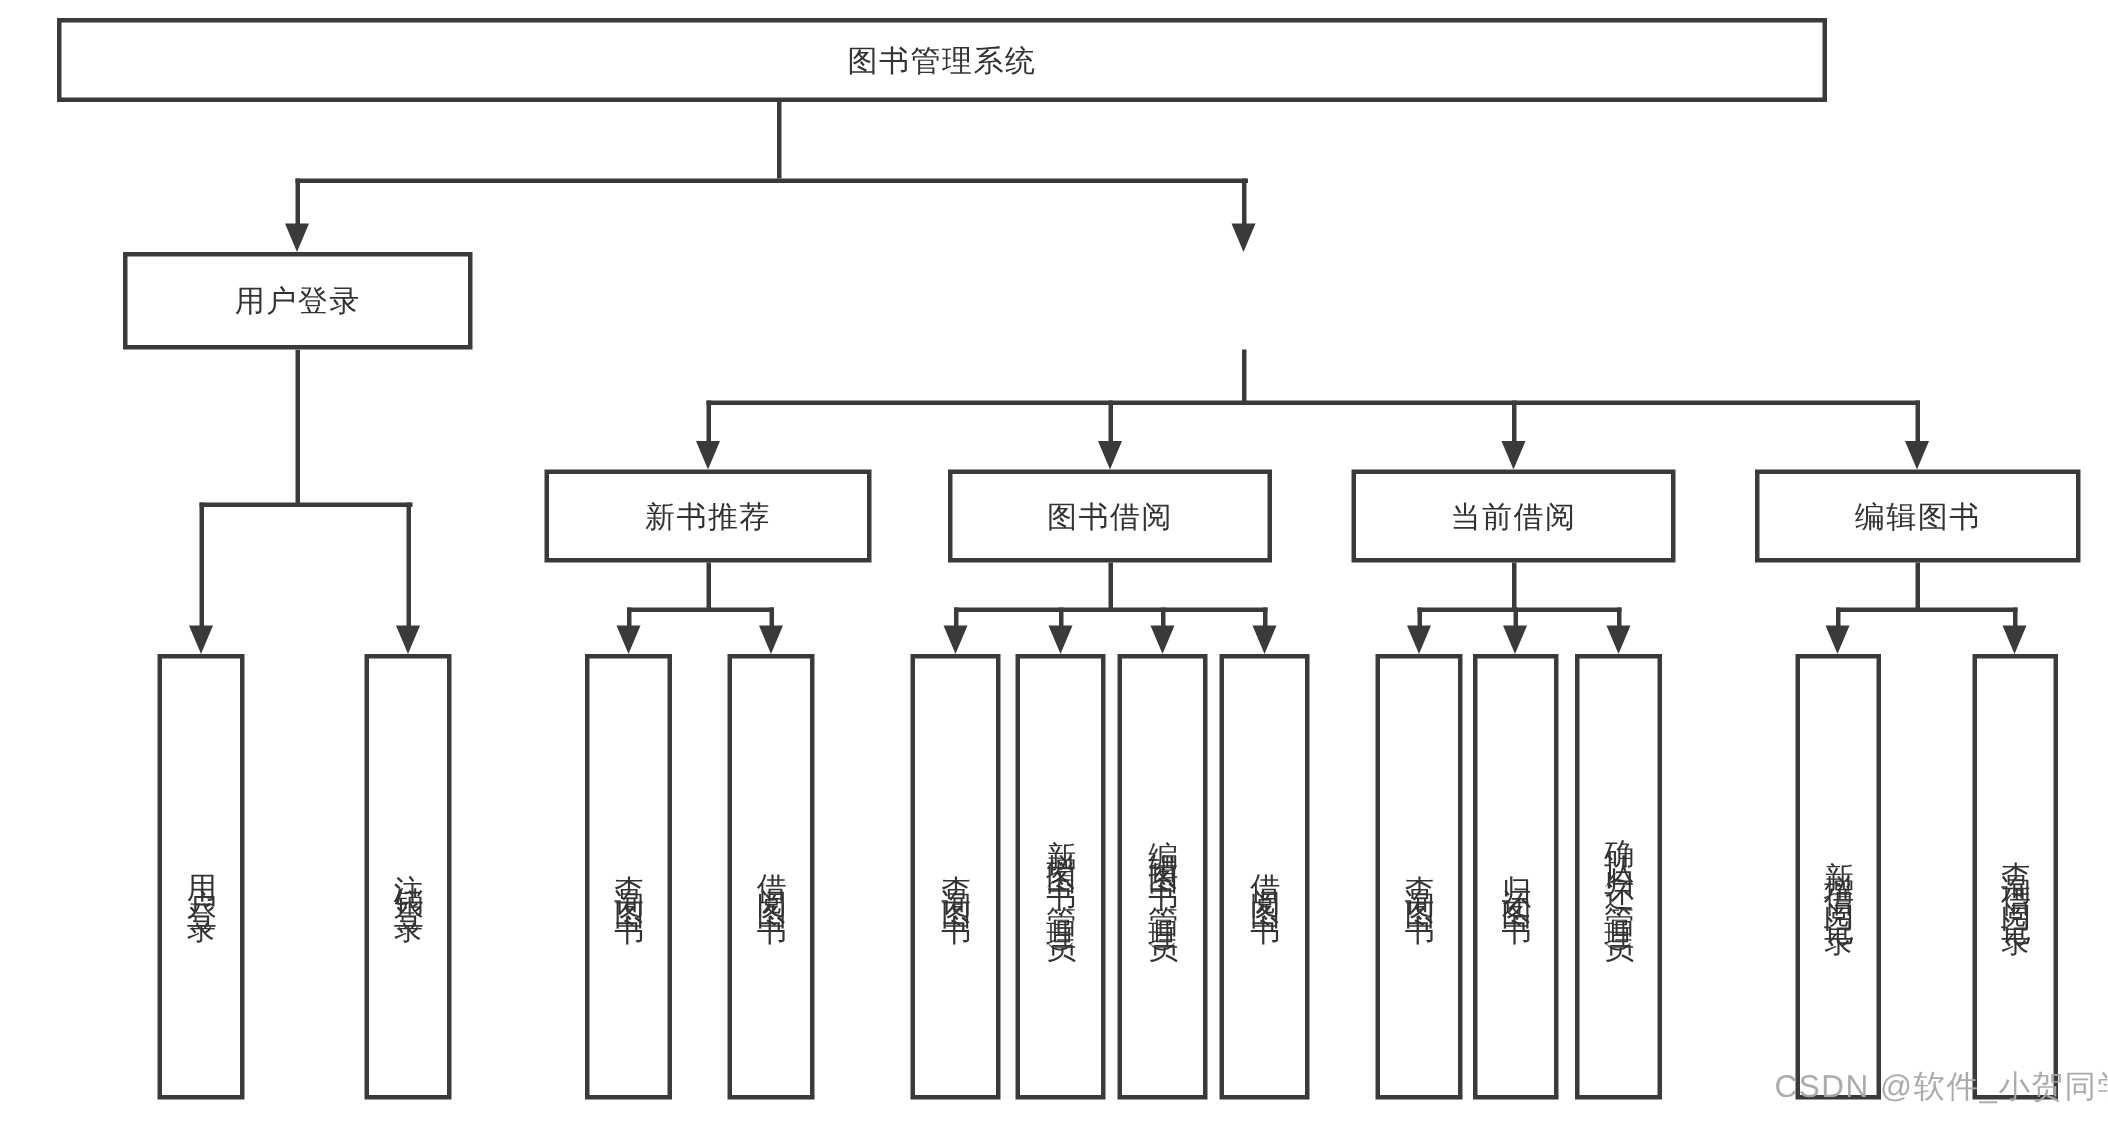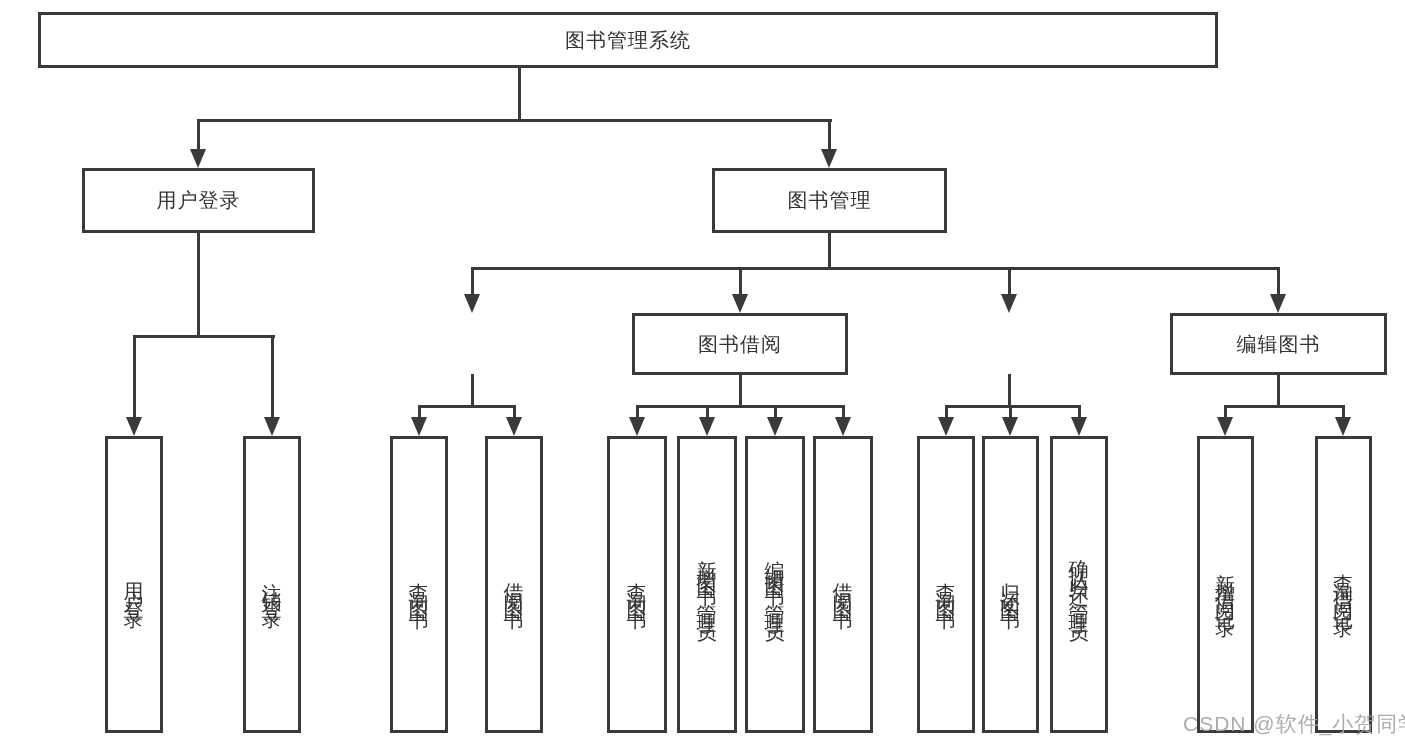--- a/index.html
+++ b/index.html
@@ -32,26 +32,29 @@
 
 <div class="stage">
 
   <div class="node" style="left:18px;top:12px;width:1180px;height:56px;margin-left:20px;">
     <span>图书管理系统</span>
   </div>
 
   <div class="node" style="left:82px;top:168px;width:233px;height:65px;">
     <span>用户登录</span>
   </div>
-  <div class="node" style="left:712px;top:168px;width:235px;height:65px;">
-    <span>图书管理</span>
+
+  <div class="node" style="left:363px;top:313px;width:218px;height:62px;">
+    <span>新书推荐</span>
   </div>
-
   <div class="node" style="left:632px;top:313px;width:216px;height:62px;text-align:right;">
     <span>图书借阅</span>
+  </div>
+  <div class="node" style="left:901px;top:313px;width:216px;height:62px;">
+    <span>当前借阅</span>
   </div>
   <div class="node" style="left:1170px;top:313px;width:217px;height:62px;">
     <span>编辑图书</span>
   </div>
 
   <div class="node vertical" style="left:105px;top:436px;width:58px;height:297px;">
     <span>用户登录</span>
   </div>
   <div class="node vertical" style="left:243px;top:436px;width:58px;height:297px;">
     <span>注销登录</span>

